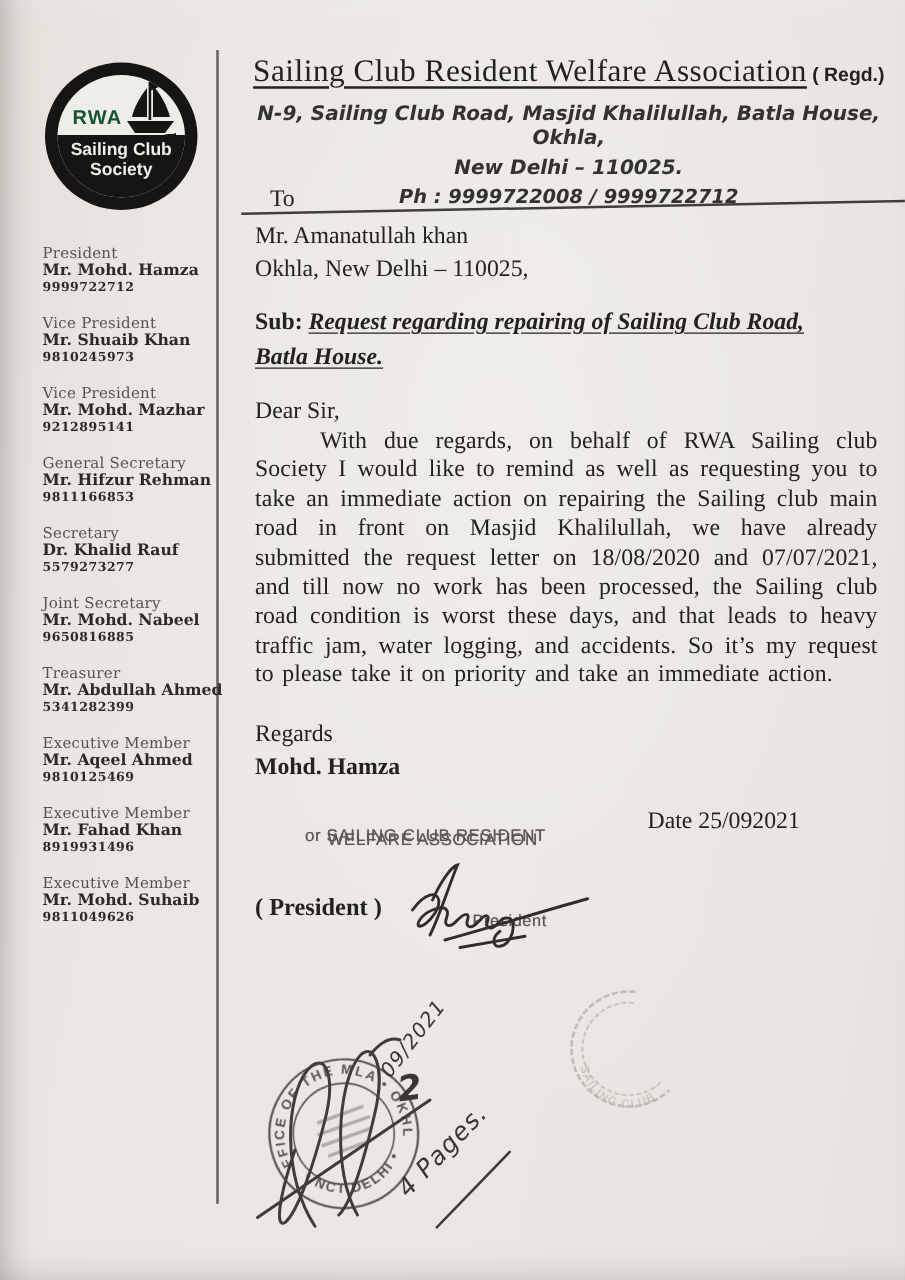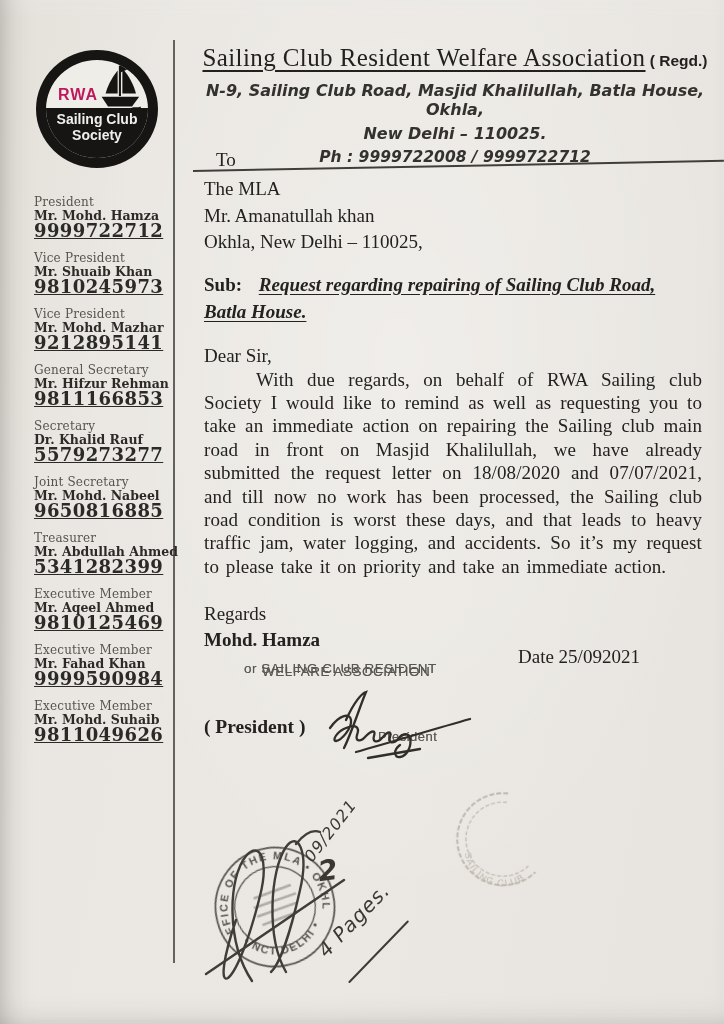--- a/index.html
+++ b/index.html
@@ -9,21 +9,21 @@
       radial-gradient(ellipse at 55% 35%, rgba(255,255,255,.25), rgba(0,0,0,0) 60%),
       linear-gradient(100deg, #e4e1db 0%, #eae7e2 18%, #ebe8e3 55%, #e7e4df 100%);
     box-shadow: inset 22px 0 30px -22px rgba(60,55,48,.35), inset 0 -18px 30px -20px rgba(60,55,48,.22), inset 0 14px 22px -16px rgba(255,255,255,.5);
     font-family:"Liberation Serif", serif; color:#2a2826;
   }
   
   .logo{position:absolute; left:36px; top:50px; width:122px; height:118px;}
   .logo-circle{position:relative; width:102px; height:98px; border:10px solid #171513; border-radius:50%;
     background:#efede8; overflow:hidden;}
   .logo-abbr{position:absolute; left:12px; top:26px; font-family:"Liberation Sans",sans-serif;
-    font-weight:bold; font-size:16px; letter-spacing:1px; color:#be185d;}
+    font-weight:bold; font-size:16px; letter-spacing:1px; color:#14532d;}
   .logo-boat{position:absolute; right:4px; top:2px; width:48px; height:52px;}
   .logo-band{position:absolute; left:-4px; right:-4px; bottom:-2px; height:48px; background:#171513;
     color:#f1efeb; text-align:center; font-family:"Liberation Sans",sans-serif; font-weight:bold;
     font-size:14px; line-height:15.5px; padding-top:4px;}
   
   .vline{position:absolute; left:173px; top:40px; width:1.5px; height:923px; background:#4c4a46; opacity:.85;}
   .hrule{position:absolute; left:193px; top:170px; width:531px; height:1.6px; background:#403e3a;
     transform:rotate(-1.1deg); transform-origin:left center;}
   
   .header{position:absolute; left:186px; top:44px; width:538px; text-align:center;}
@@ -32,27 +32,27 @@
     text-decoration:underline; text-underline-offset:4px; text-decoration-thickness:1.5px;}
   .regd{font-family:"Liberation Sans",sans-serif; font-weight:bold; font-size:15.5px; color:#232120;}
   .addr{font-family:"DejaVu Sans",sans-serif; font-style:italic; font-weight:600; font-size:16px; color:#34322e; margin-top:9px;}
   .addr2{margin-top:5px;}
   .phone{font-family:"DejaVu Sans",sans-serif; font-style:italic; font-weight:bold; font-size:15.5px; color:#34322e; margin-top:5px;}
   
   .officers{position:absolute; left:34px; top:195px; width:150px; font-family:"DejaVu Serif", serif;}
   .officer{margin-bottom:13px;}
   .o-role{font-size:12px; color:#56534e; letter-spacing:.2px; line-height:14px;}
   .o-name{font-size:12.5px; font-weight:bold; color:#2c2a27; line-height:14.5px;}
-  .o-phone{font-size:18px; font-weight:600; color:#2c2a27; letter-spacing:.4px; line-height:14.5px;text-decoration:underline;}
+  .o-phone{font-size:10px; font-weight:600; color:#2c2a27; letter-spacing:.4px; line-height:14.5px;}
   
   .letter{position:absolute; left:204px; top:148px; width:498px; font-size:19px; color:#242220;}
   .to{margin-left:12px; line-height:24px;}
   .recipient{margin-top:4px; line-height:26.5px;}
   .subject{margin-top:15px; width:452px; font-weight:bold; line-height:27.5px;}
-  .subject .sub-text{font-style:italic; text-decoration:underline; text-underline-offset:3px;margin-left:12px;}
+  .subject .sub-text{font-style:italic; text-decoration:underline; text-underline-offset:3px;}
   .salutation{margin-top:19px;}
   .body-par{margin:1px 0 0 0; text-align:justify; text-indent:52px; line-height:23.4px; word-spacing:2px; letter-spacing:.1px;}
   .regards{margin-top:23px; line-height:26px;}
   .signatory{font-weight:600;}
   .date{position:absolute; left:518px; top:646px; font-size:19px; color:#242220;}
   .president{position:absolute; left:204px; top:716px; font-size:19.5px; font-weight:bold; color:#242220;}
   
   .stampline{position:absolute; font-family:"Liberation Sans",sans-serif; color:#5a5752;
     letter-spacing:.5px; font-size:13.5px; text-shadow:0 0 .6px rgba(90,87,82,.7);}
   .stamp1{left:244px; top:661px;}
@@ -151,34 +151,33 @@
 
     <div class="officer">
       <div class="o-role">Executive Member</div>
       <div class="o-name">Mr. Aqeel Ahmed</div>
       <div class="o-phone">9810125469</div>
     </div>
 
     <div class="officer">
       <div class="o-role">Executive Member</div>
       <div class="o-name">Mr. Fahad Khan</div>
-      <div class="o-phone">9999590984</div>
+      <div class="o-phone">8919931496</div>
     </div>
 
     <div class="officer">
       <div class="o-role">Executive Member</div>
       <div class="o-name">Mr. Mohd. Suhaib</div>
       <div class="o-phone">9811049626</div>
     </div>
   </div>
 
   <div class="letter">
     <div class="to">To</div>
     <div class="recipient">
-      <div>The MLA</div>
       <div>Mr. Amanatullah khan</div>
       <div>Okhla, New Delhi – 110025,</div>
     </div>
     <div class="subject">
       <span class="sub-label">Sub: </span><span class="sub-text">Request regarding repairing of Sailing Club Road, Batla House.</span>
     </div>
     <div class="salutation">Dear Sir,</div>
     <p class="body-par">With due regards, on behalf of RWA Sailing club Society I would like to remind as well as requesting you to take an immediate action on repairing the Sailing club main road in front on Masjid Khalilullah, we have already submitted the request letter on 18/08/2020 and 07/07/2021, and till now no work has been processed, the Sailing club road condition is worst these days, and that leads to heavy traffic jam, water logging, and accidents. So it’s my request to please take it on priority and take an immediate action.</p>
     <div class="regards">
       <div>Regards</div>

